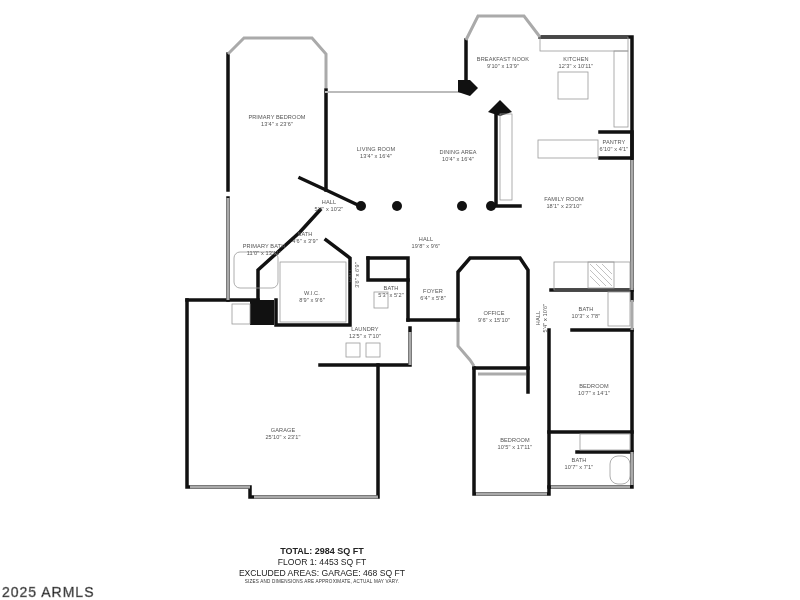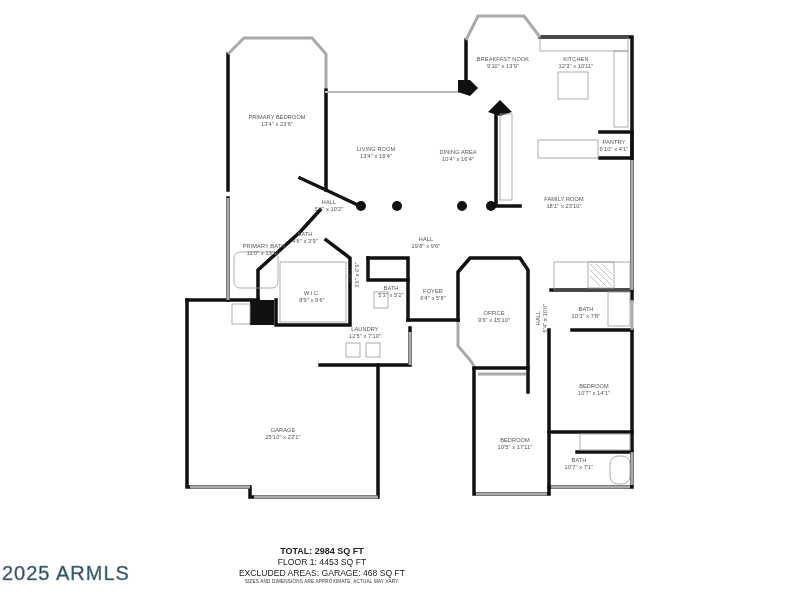--- a/index.html
+++ b/index.html
@@ -4,21 +4,21 @@
 <style>
   html, body { margin:0; padding:0; background:#ffffff; }
   body { width:800px; height:600px; position:relative; overflow:hidden; font-family:"Liberation Sans", sans-serif; }
   #plan { position:absolute; left:0; top:0; width:800px; height:600px; }
   .room-label { position:absolute; text-align:center; font-size:5.6px; line-height:6.6px; color:#555; letter-spacing:0.1px; white-space:nowrap; transform:translateX(-50%); }
   .room-label.vert { transform:translate(-50%,-50%) rotate(-90deg); }
   .summary { position:absolute; left:0; width:644px; top:546px; text-align:center; color:#222; }
   .summary .total { font-weight:bold; font-size:9px; line-height:11px; }
   .summary .line { font-size:8.6px; line-height:11px; }
   .summary .disclaimer { font-size:4.6px; line-height:6px; letter-spacing:0.2px; color:#333; }
-  .watermark { position:absolute; left:2px; top:562px; font-size:20px; color:#0c4a6e; letter-spacing:1px;
+  .watermark { position:absolute; left:2px; top:584px; font-size:14px; color:#000000; letter-spacing:1px;
     -webkit-text-stroke:0.6px #888; font-family:"Liberation Sans", sans-serif; }
 </style>
 </head>
 <body>
 
 <svg id="plan" viewBox="0 0 800 600" xmlns="http://www.w3.org/2000/svg">
   <g fill="none" stroke="#111" stroke-width="3.5" stroke-linecap="square">
 
     <polyline points="228,190 228,54"></polyline>
     <polyline points="326,90 326,190"></polyline>

